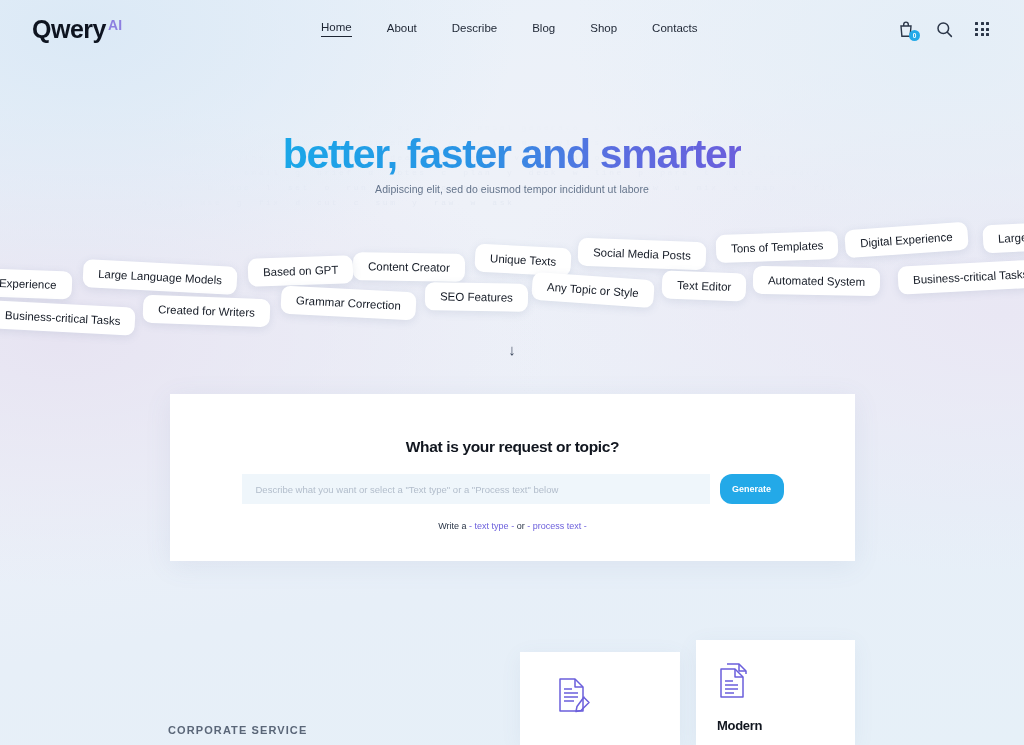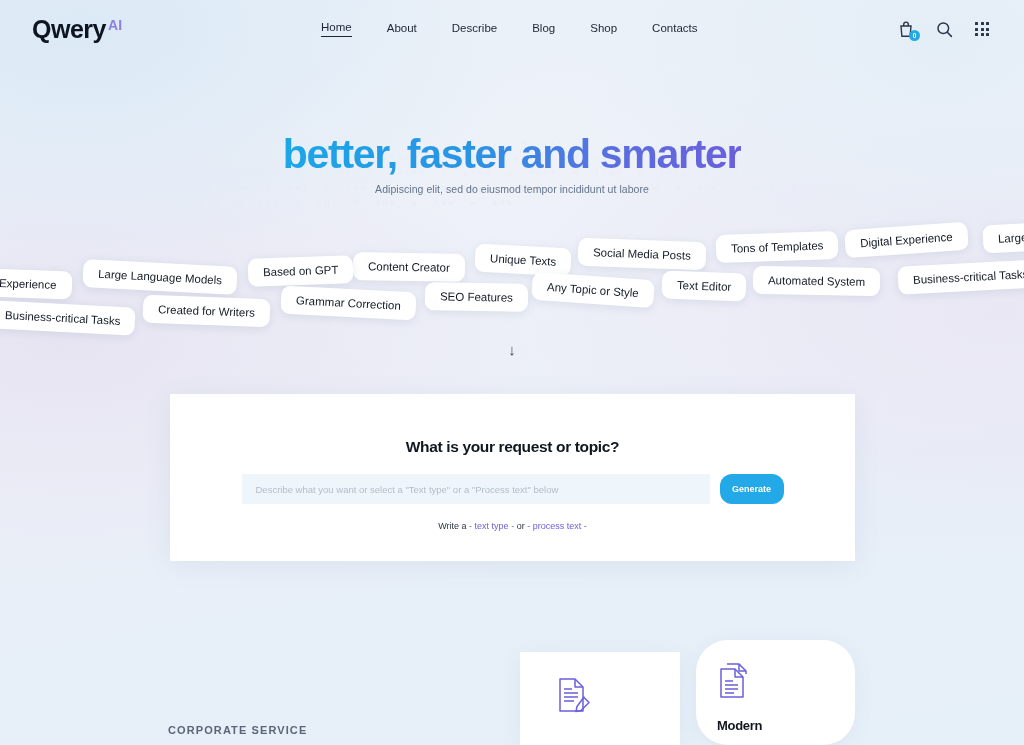--- a/index.html
+++ b/index.html
@@ -129,21 +129,21 @@
   }
   .hint .lk { color: #6b5fdc; }
   .hint .dash { color: #6b5fdc; }
 
   
   .bcard {
     position: absolute; background: #fff; z-index: 14;
     box-shadow: 0 4px 20px rgba(90,110,150,.07);
   }
   .bcard.one { left: 520px; top: 652px; width: 160px; height: 93px; }
-  .bcard.two { left: 696px; top: 640px; width: 159px; height: 105px; border-radius: 32px; }
+  .bcard.two { left: 696px; top: 640px; width: 159px; height: 105px; }
   .bcard .ico { position: absolute; color: #6b5fdc; }
   .bcard.one .ico { left: 36px; top: 24px; }
   .bcard.two .ico { left: 21px; top: 22px; }
   .bcard.two .ttl {
     position: absolute; left: 21px; top: 78px;
     font-size: 13px; font-weight: 700; color: #11161f; letter-spacing: -.3px;
   }
 
   .corp {
     position: absolute; left: 168px; top: 724px; z-index: 14;

